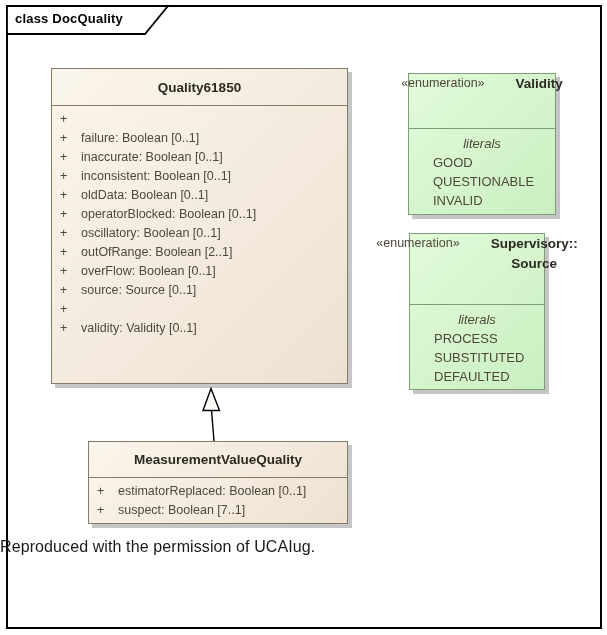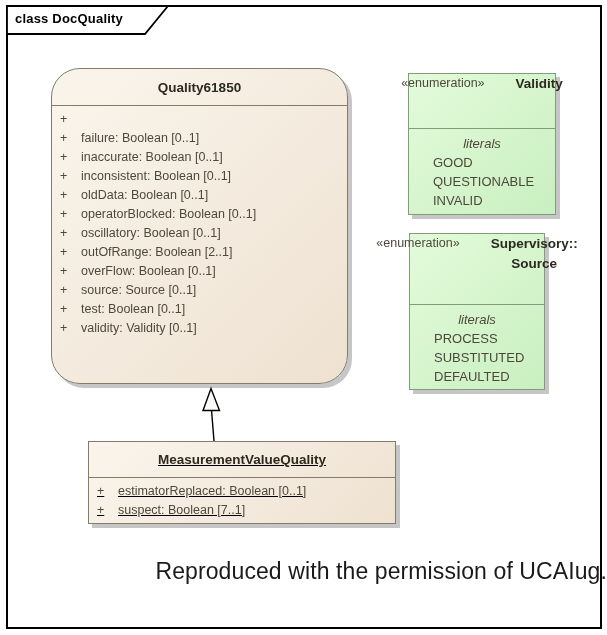--- a/index.html
+++ b/index.html
@@ -64,29 +64,29 @@
   }
   .literals-section { padding-top: 5px; }
   .literals-label {
     text-align: center; font-style: italic; font-size: 13px; line-height: 19px;
   }
   .literal-row { font-size: 13px; line-height: 19px; padding-left: 24px; }
 
   .rel-svg { position: absolute; left: 0; top: 0; pointer-events: none; }
 
   .caption {
-    position: absolute; left: 0; top: 558px; width: 100%;
-    text-align: right; font-size: 23px; color: var(--caption-text);
+    position: absolute; left: 0; top: 538px; width: 100%;
+    text-align: left; font-size: 16px; color: var(--caption-text);
     letter-spacing: 0.1px;
   }
 
   
-  #class-q { left: 51px; top: 68px; width: 297px; height: 316px; border-radius: 29px; }
+  #class-q { left: 51px; top: 68px; width: 297px; height: 316px; }
   #class-q .uml-class-header { height: 37px; }
-  #class-m { left: 88px; top: 441px; width: 308px; height: 83px; text-decoration: underline; }
+  #class-m { left: 88px; top: 441px; width: 260px; height: 83px; }
   #class-m .uml-class-header { height: 36px; }
   #enum-validity { left: 408px; top: 73px; width: 148px; height: 142px; }
   #enum-validity .enum-header { height: 55px; }
   #enum-source { left: 409px; top: 233px; width: 136px; height: 157px; }
   #enum-source .enum-header { height: 71px; }
 </style>
 </head>
 <body>
 
 <div id="stage">
@@ -146,21 +146,20 @@
           <span>overFlow: Boolean [0..1]</span>
         </div>
 
         <div class="attr-row">
           <span class="vis">+</span>
           <span>source: Source [0..1]</span>
         </div>
 
         <div class="attr-row">
           <span class="vis">+</span>
-          <span>test: Boolean [0..1]</span>
         </div>
 
         <div class="attr-row">
           <span class="vis">+</span>
           <span>validity: Validity [0..1]</span>
         </div>
       </div>
   </div>
 
   <div class="uml-enum" id="enum-validity">

